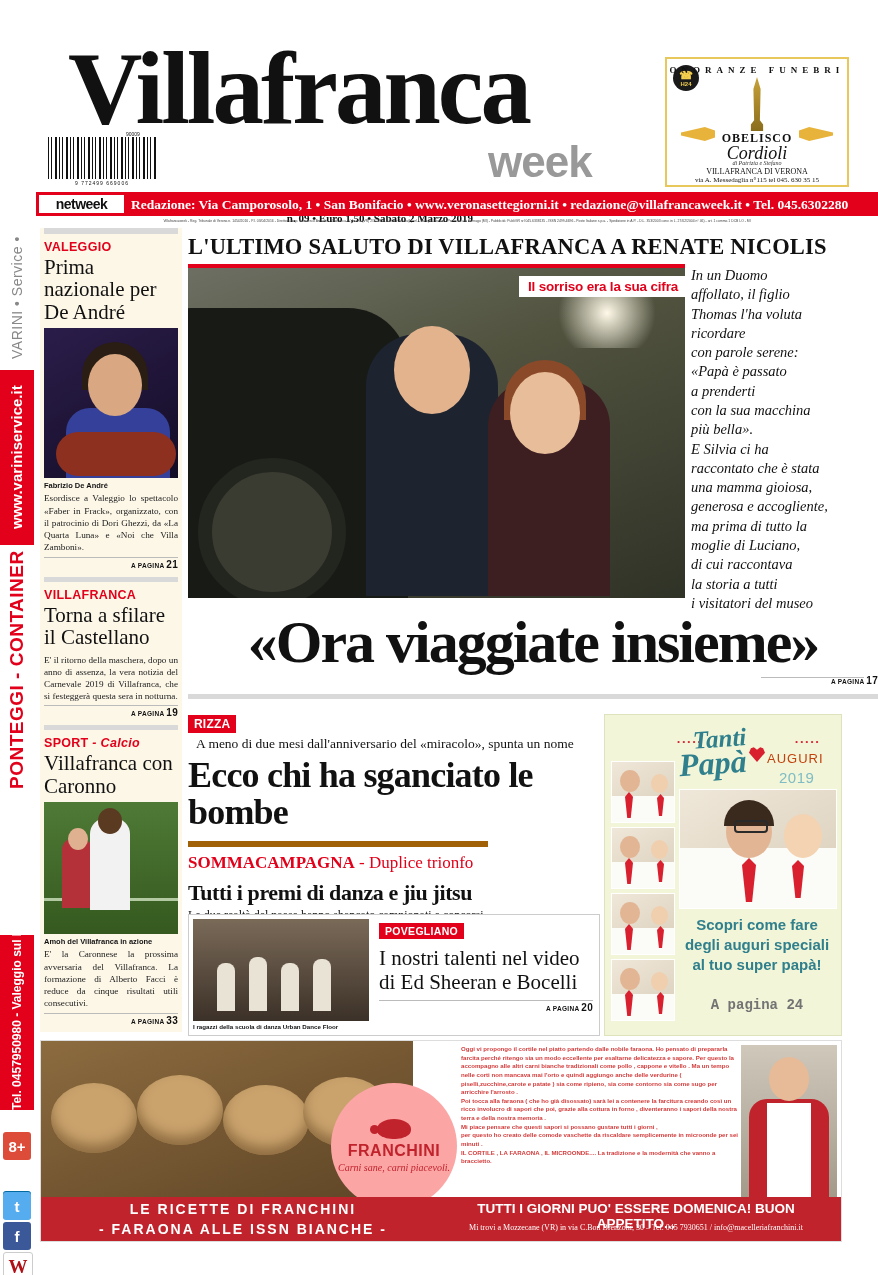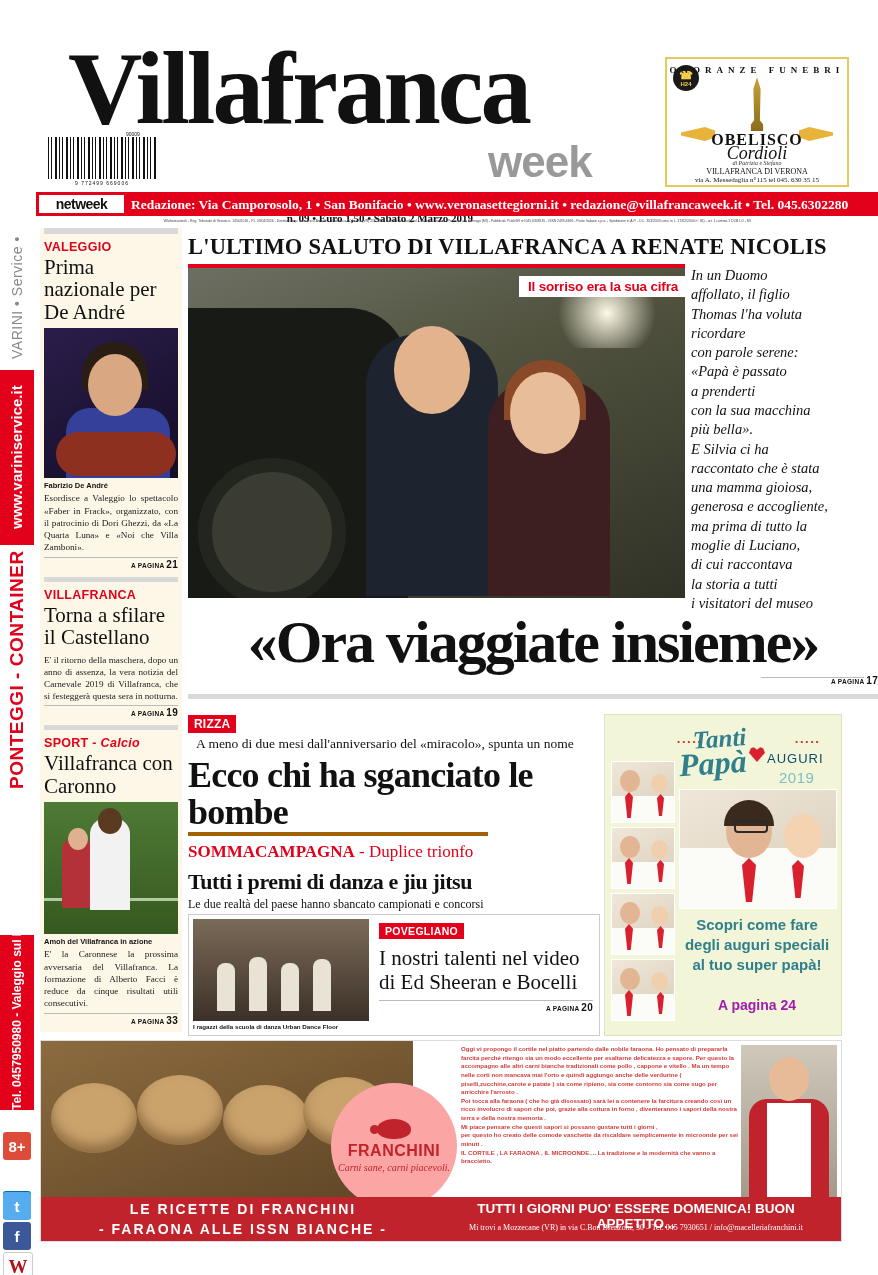--- a/index.html
+++ b/index.html
@@ -42,21 +42,21 @@
   
   .funad{position:absolute;left:665px;top:57px;width:180px;height:126px;border:2px solid #e8c85a;background:#fff;}
   .fun-badge{position:absolute;left:6px;top:6px;width:26px;height:26px;border-radius:50%;background:#1a1a1a;
              color:#f3cf4d;font-family:"Liberation Sans",sans-serif;font-size:6px;font-weight:700;
              display:flex;flex-direction:column;align-items:center;justify-content:center;line-height:1;}
   .fun-arc{position:absolute;left:0;right:0;top:6px;text-align:center;font-family:"Liberation Serif",serif;
            font-size:9px;letter-spacing:5px;color:#111;font-weight:700;}
   .obelisk{position:absolute;left:50%;top:18px;margin-left:-9px;width:18px;height:54px;
            background:linear-gradient(#c8a23a,#8a6d1c);clip-path:polygon(50% 0,70% 22%,66% 80%,84% 88%,84% 100%,16% 100%,16% 88%,34% 80%,30% 22%);}
   .fun-obname{position:absolute;left:0;right:0;top:72px;text-align:center;font-family:"Liberation Serif",serif;
-              font-weight:700;font-size:16px;color:#111;letter-spacing:1px;}
+              font-weight:700;font-size:12px;color:#111;letter-spacing:1px;}
   .fun-rib-l,.fun-rib-r{position:absolute;top:68px;width:34px;height:14px;background:#e8b33a;}
   .fun-rib-l{left:14px;clip-path:polygon(0 40%,70% 0,100% 25%,100% 75%,70% 100%,0 60%);}
   .fun-rib-r{right:14px;clip-path:polygon(100% 40%,30% 0,0 25%,0 75%,30% 100%,100% 60%);}
   .fun-cordioli{position:absolute;left:0;right:0;top:84px;text-align:center;font-family:"Liberation Serif",serif;
                 font-style:italic;font-size:18px;color:#111;}
   .fun-sub{position:absolute;left:0;right:0;top:101px;text-align:center;font-family:"Liberation Serif",serif;
            font-style:italic;font-size:6px;color:#333;}
   .fun-city{position:absolute;left:0;right:0;top:108px;text-align:center;font-family:"Liberation Serif",serif;
             font-size:8px;color:#111;}
   .fun-addr{position:absolute;left:0;right:0;top:117px;text-align:center;font-family:"Liberation Serif",serif;
@@ -103,21 +103,21 @@
   .rule{height:5px;background:#d9d9d9;margin:8px 0 7px;}
 
   
   .sec{position:absolute;left:188px;top:714px;width:410px;}
   .tagred{display:inline-block;background:#e2001a;color:#fff;font-family:"Liberation Sans",sans-serif;
           font-weight:700;font-size:12px;padding:2px 6px;vertical-align:middle;letter-spacing:.2px;}
   .sec-sub{display:inline-block;font-family:"Liberation Serif",serif;font-size:13.5px;color:#111;
            margin-left:8px;vertical-align:middle;}
   .sec-head{font-family:"Liberation Serif",serif;font-weight:700;font-size:36px;line-height:1.04;color:#111;
             margin-top:5px;letter-spacing:-.8px;}
-  .sub-box{border-top:4px solid #a16207;padding-top:6px;width:300px;}
+  .sub-box{border-top:6px solid #a16207;margin-top:9px;padding-top:6px;width:300px;}
   .sub-kick{font-family:"Liberation Serif",serif;font-weight:700;font-size:17px;color:#e2001a;}
   .sub-kick .thin{font-weight:400;}
   .sub-head{font-family:"Liberation Serif",serif;font-weight:700;font-size:22px;color:#111;margin-top:8px;
             line-height:1.05;letter-spacing:-.4px;}
   .sub-dek{font-family:"Liberation Serif",serif;font-size:12px;color:#111;margin-top:4px;line-height:1.2;}
   .narrow{position:absolute;left:497px;top:72px;width:100px;font-family:"Liberation Serif",serif;
           font-size:8.4px;line-height:1.3;color:#222;text-align:justify;}
   .narrow b{font-size:8.6px;}
 
   
@@ -133,31 +133,31 @@
   
   .papad{position:absolute;left:604px;top:714px;width:236px;height:320px;background:#f2f5d8;border:1px solid #dfe3bd;}
   .pap-logo{position:absolute;left:74px;top:8px;width:156px;height:62px;}
   .pap-tanti{position:absolute;left:14px;top:2px;font-family:"Liberation Serif",serif;font-style:italic;
              font-weight:700;font-size:25px;color:#2f7f8c;transform:rotate(-4deg);}
   .pap-papa{position:absolute;left:0;top:22px;font-family:"Liberation Serif",serif;font-style:italic;
             font-weight:700;font-size:32px;color:#2f7f8c;transform:rotate(-4deg);}
   .pap-heart{position:absolute;left:70px;top:24px;width:16px;height:15px;background:#d8202f;
              clip-path:polygon(50% 100%,0 38%,12% 8%,30% 2%,50% 18%,70% 2%,88% 8%,100% 38%);}
   .pap-auguri{position:absolute;left:88px;top:28px;font-family:"Liberation Sans",sans-serif;font-size:13px;
-              color:#0c4a6e;letter-spacing:1px;}
+              color:#c2410c;letter-spacing:1px;}
   .pap-2019{position:absolute;left:100px;top:46px;font-family:"Liberation Sans",sans-serif;font-size:15px;
             color:#7fbcc4;letter-spacing:.5px;}
   .pap-dots{position:absolute;top:14px;font-size:9px;color:#d8202f;letter-spacing:2px;}
   .pap-strip{position:absolute;left:6px;top:46px;width:62px;}
   .pap-thumb{width:62px;height:60px;margin-bottom:4px;position:relative;overflow:hidden;background:#e8e0d4;border:1px solid #fff;}
   .pap-main{position:absolute;left:74px;top:74px;width:156px;height:118px;overflow:hidden;background:#e6ded0;border:1px solid #fff;}
   .pap-cta{position:absolute;left:70px;top:200px;width:164px;text-align:center;
            font-family:"Liberation Sans",sans-serif;font-weight:700;font-size:15px;color:#2f7f8c;line-height:1.33;}
   .pap-pg{position:absolute;left:70px;top:282px;width:164px;text-align:center;
-          font-family:Liberation Sans, sans-serif;font-weight:700;font-size:14px;color:#a21caf;}
+          font-family:Liberation Mono, monospace;font-weight:700;font-size:14px;color:#737373;}
 
   
   .fran{position:absolute;left:40px;top:1040px;width:800px;height:200px;background:#fff;border:1px solid #ddd;overflow:hidden;}
   .fran-photo{position:absolute;left:0;top:0;width:372px;height:160px;overflow:hidden;background:#7d6240;}
   .fran-logo{position:absolute;left:290px;top:42px;width:126px;height:126px;border-radius:50%;background:#fca5a5;
              display:flex;flex-direction:column;align-items:center;justify-content:center;}
   .fr-name{font-family:"Liberation Sans",sans-serif;font-weight:700;font-size:16px;color:#c0232b;letter-spacing:.5px;}
   .fr-slog{font-family:"Liberation Serif",serif;font-style:italic;font-size:10px;color:#c0232b;margin-top:2px;}
   .fr-pig{width:34px;height:20px;background:#c0232b;border-radius:50% 50% 45% 45%;margin-bottom:3px;position:relative;}
   .fr-pig:before{content:"";position:absolute;left:-7px;top:6px;width:9px;height:9px;background:#c0232b;border-radius:50%;}

